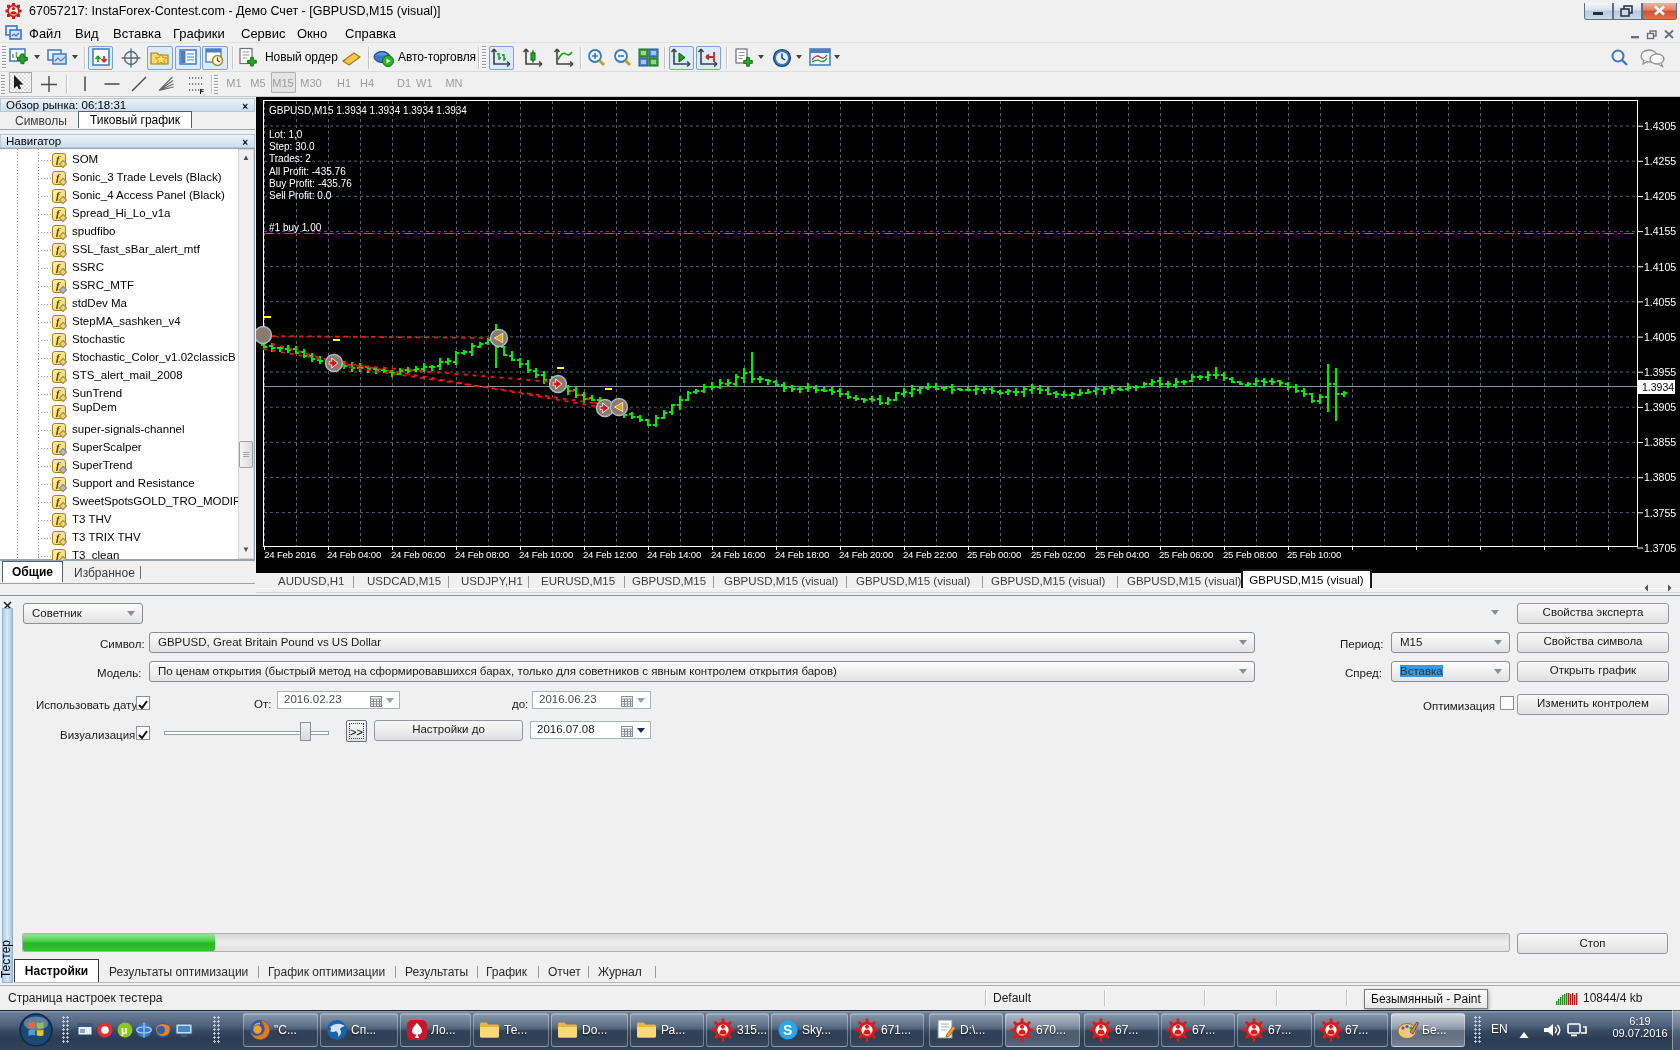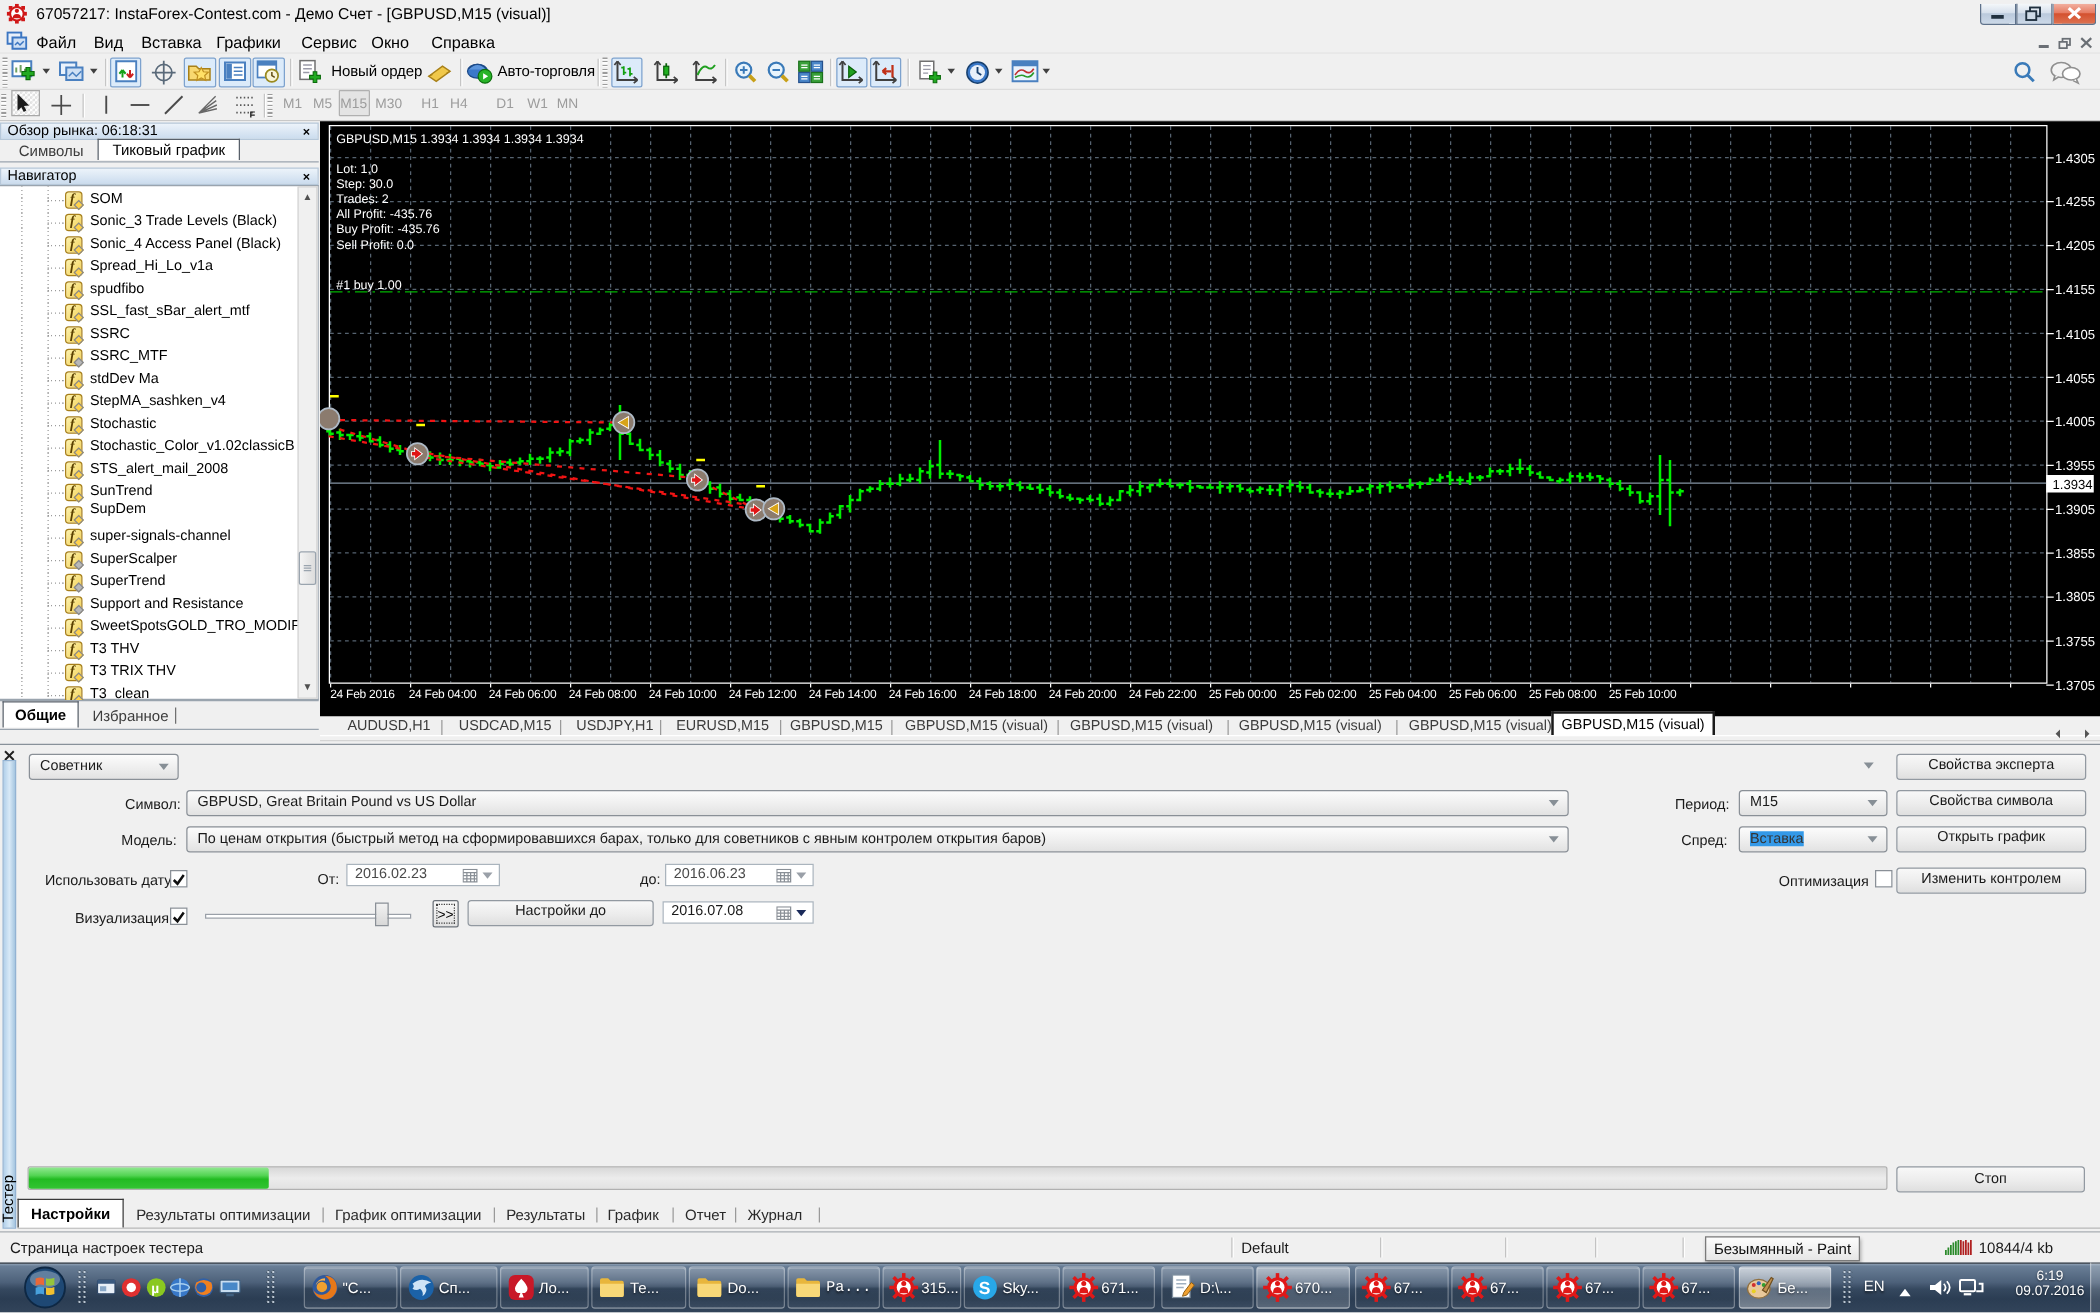--- a/index.html
+++ b/index.html
@@ -286,21 +286,21 @@
 <div class="abs tsep" style="left:211px;top:75px;height:19px"></div>
 <div class="abs grip" style="left:214px;top:75px;width:4px;height:19px"></div>
 <div class="abs" style="left:271px;top:72px;width:25px;height:21px;background:#e4e4e4;border:1px solid #b0b0b0;border-radius:1px"></div>
 <div class="abs" style="left:220px;top:77px;width:28px;text-align:center;font-size:11px;color:#9c9c9c">M1</div>
 <div class="abs" style="left:244px;top:77px;width:28px;text-align:center;font-size:11px;color:#9c9c9c">M5</div>
 <div class="abs" style="left:269px;top:77px;width:28px;text-align:center;font-size:11px;color:#9c9c9c">M15</div>
 <div class="abs" style="left:297px;top:77px;width:28px;text-align:center;font-size:11px;color:#9c9c9c">M30</div>
 <div class="abs" style="left:330px;top:77px;width:28px;text-align:center;font-size:11px;color:#9c9c9c">H1</div>
 <div class="abs" style="left:353px;top:77px;width:28px;text-align:center;font-size:11px;color:#9c9c9c">H4</div>
 <div class="abs" style="left:390px;top:77px;width:28px;text-align:center;font-size:11px;color:#9c9c9c">D1</div>
-<div class="abs" style="left:416px;top:77px;width:28px;text-align:center;font-size:11px;color:#9c9c9c">W1</div>
+<div class="abs" style="left:416px;top:77px;width:28px;font-size:11px;color:#9c9c9c">W1</div>
 <div class="abs" style="left:440px;top:77px;width:28px;text-align:center;font-size:11px;color:#9c9c9c">MN</div>
 <div class="abs" style="left:0;top:97px;width:256px;height:497px;background:#f0f0f0"></div>
 <div class="abs phead" style="top:98px">Обзор рынка: 06:18:31<span class="phx">×</span></div>
 <div class="abs ptab-off" style="left:15px;top:114px">Символы</div>
 <div class="abs ptab-on" style="left:78px;top:111px;width:114px;height:17px;padding-top:1px">Тиковый график</div>
 <div class="abs" style="left:0;top:129px;width:255px;height:1px;background:#9aa4ae"></div>
 <div class="abs phead" style="top:134px">Навигатор<span class="phx">×</span></div>
 <div id="navlist" class="abs"></div>
 <div class="abs dvline" style="left:17px;top:149px;height:410px"></div>
 <div class="abs dvline" style="left:38px;top:149px;height:410px"></div>
@@ -724,21 +724,21 @@
         </svg></div>
       <div class="tktxt">Те...</div>
     </div>
 <div class="abs tkbtn" style="left:551px;width:77px;">
       <div class="abs" style="left:4px;top:4px;width:24px;height:24px"><svg width="24" height="24" viewBox="0 0 24 24">
           <path d="M2 6 q0-1.5 1.5-1.5 h5 l2 2 h9 q1.5 0 1.5 1.5 V18 q0 1.5-1.5 1.5 h-16 Q2 19.5 2 18 Z" fill="#e8b63c"></path>
           <path d="M2 9 h19 V18 q0 1.5-1.5 1.5 h-16 Q2 19.5 2 18 Z" fill="#f8d878"></path>
         </svg></div>
       <div class="tktxt">Do...</div>
     </div>
-<div class="abs tkbtn" style="left:630px;width:74px;font-family:Liberation Mono, monospace;">
+<div class="abs tkbtn" style="left:630px;width:74px;">
       <div class="abs" style="left:4px;top:4px;width:24px;height:24px"><svg width="24" height="24" viewBox="0 0 24 24">
           <path d="M2 6 q0-1.5 1.5-1.5 h5 l2 2 h9 q1.5 0 1.5 1.5 V18 q0 1.5-1.5 1.5 h-16 Q2 19.5 2 18 Z" fill="#e8b63c"></path>
           <path d="M2 9 h19 V18 q0 1.5-1.5 1.5 h-16 Q2 19.5 2 18 Z" fill="#f8d878"></path>
         </svg></div>
       <div class="tktxt">Ра...</div>
     </div>
 <div class="abs tkbtn" style="left:706px;width:63px;">
       <div class="abs" style="left:4px;top:4px;width:24px;height:24px"><svg width="24" height="24" viewBox="0 0 24 24">
           <g fill="#e01818">
             <circle cx="12" cy="12" r="8.2"></circle>

